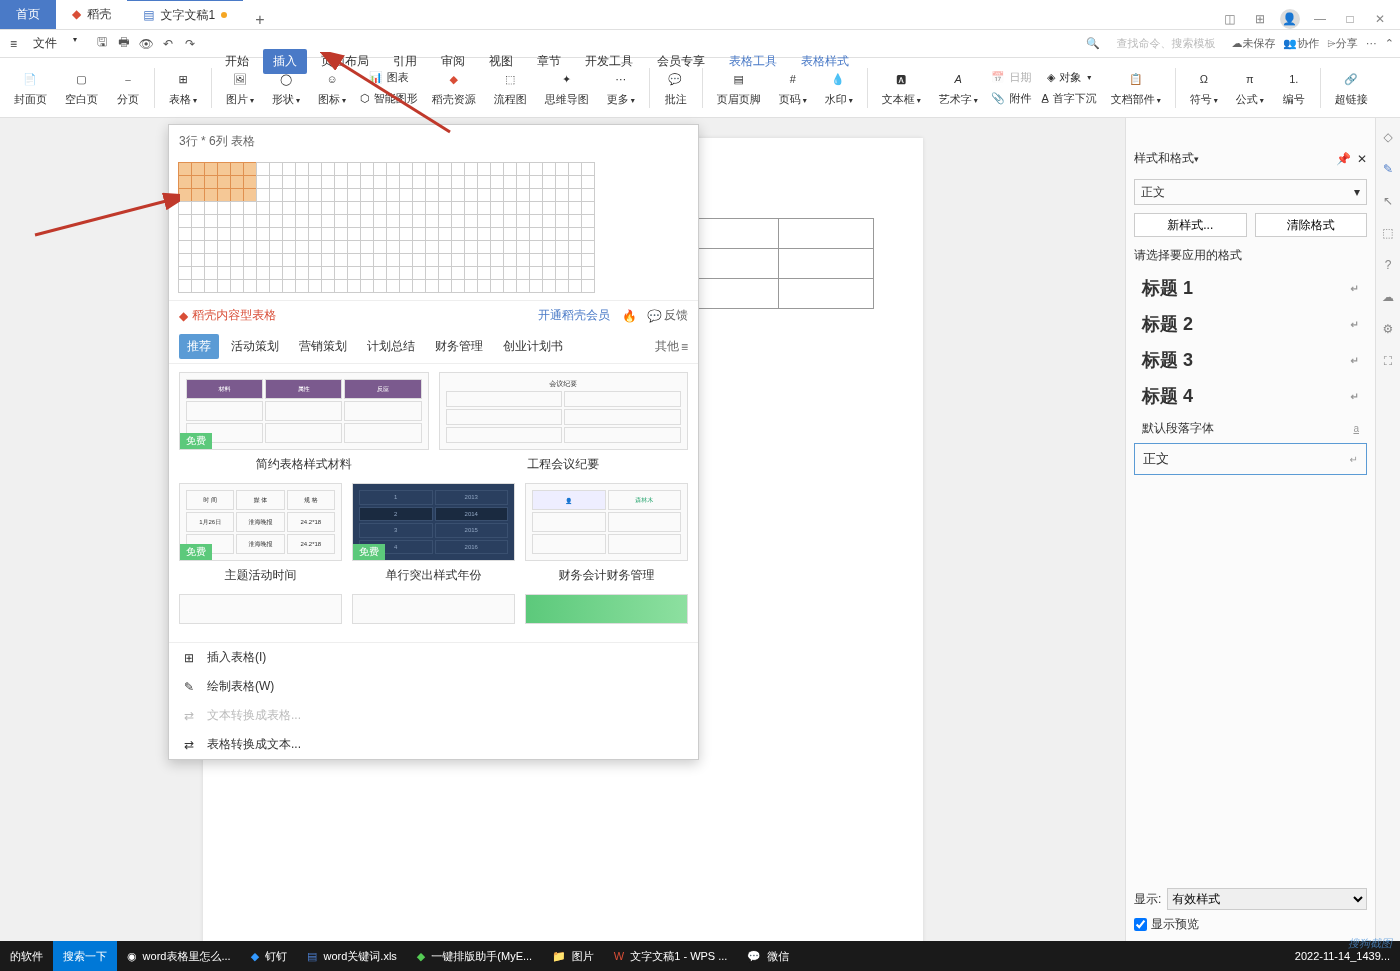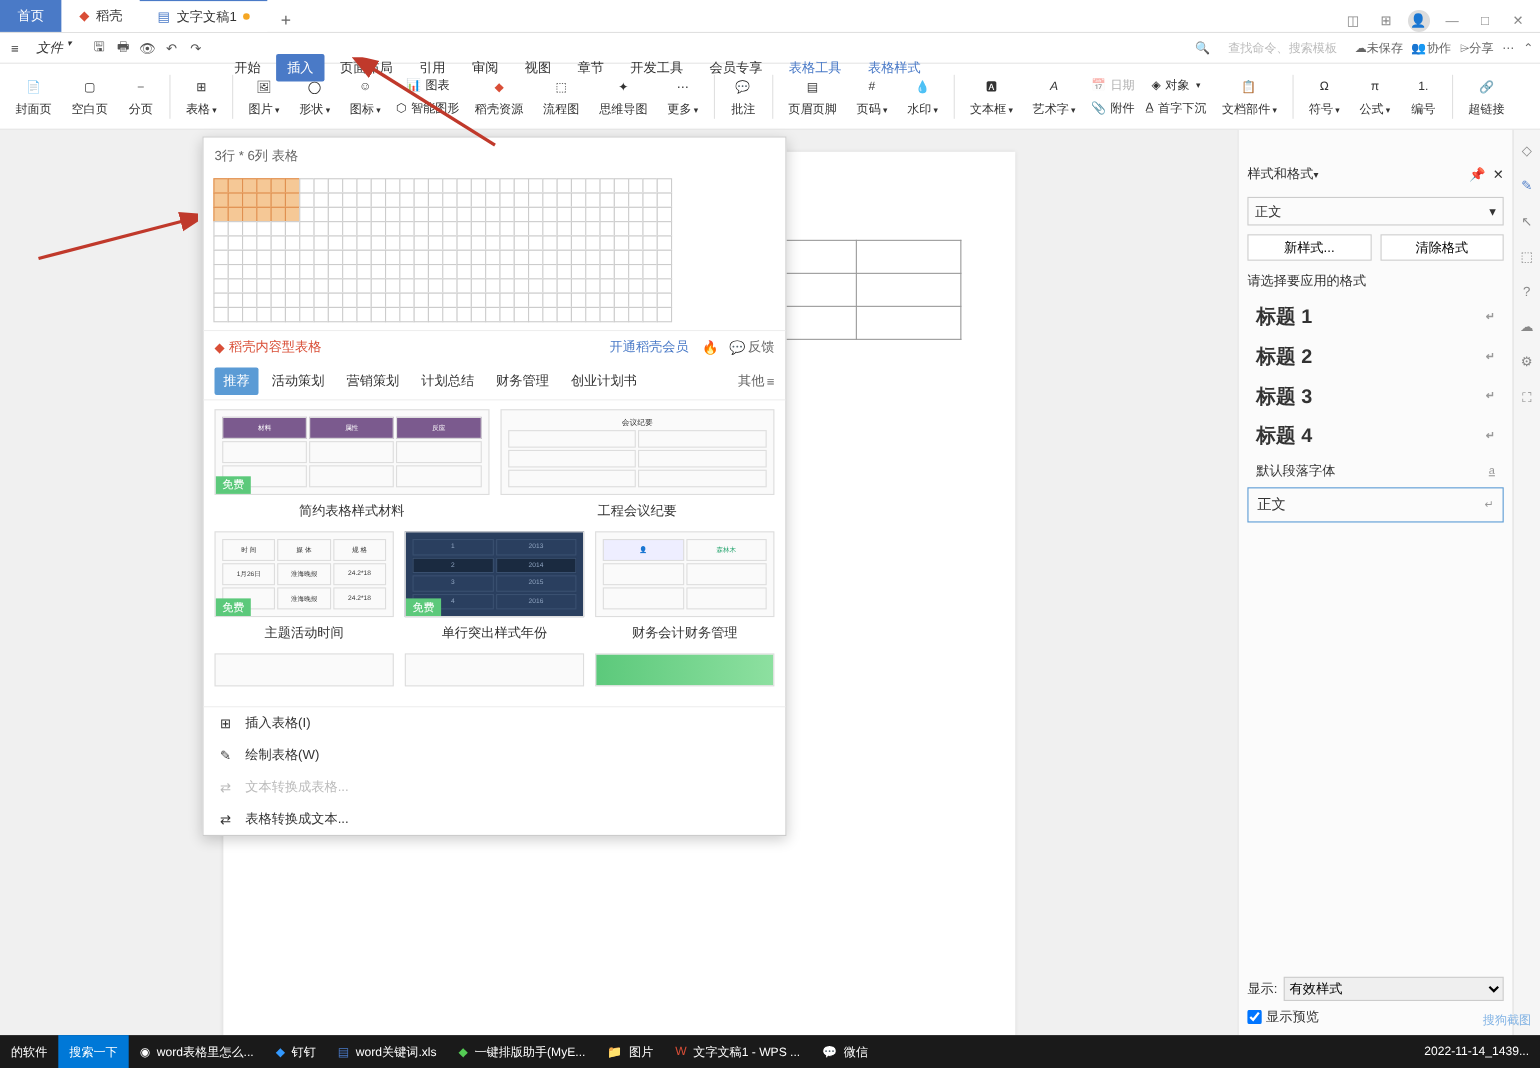--- a/index.html
+++ b/index.html
@@ -13,21 +13,21 @@
 .title-tab.active { background: #fff; border-top: 2px solid #4a7ac7; }
 .title-tab .dot { width: 6px; height: 6px; background: #f5a623; border-radius: 50%; }
 .title-plus { padding: 0 12px; cursor: pointer; font-size: 16px; color: #666; }
 .title-right { margin-left: auto; display: flex; align-items: center; gap: 10px; padding-right: 10px; }
 .win-btn { width: 20px; height: 20px; display: flex; align-items: center; justify-content: center; cursor: pointer; color: #888; }
 
 
 .menubar { height: 28px; display: flex; align-items: center; border-bottom: 1px solid #e0e0e0; padding: 0 6px; gap: 2px; background: #fff; }
 .menu-left { display: flex; align-items: center; gap: 4px; }
 .menu-hamburger { padding: 0 4px; cursor: pointer; }
-.menu-file { padding: 0 8px; cursor: pointer; display: flex; gap: 2px; font-style: italic; }
+.menu-file { padding: 0 8px; cursor: pointer; display: flex; gap: 14px; }
 .qat { display: flex; gap: 4px; padding: 0 6px; }
 .qat-btn { width: 18px; height: 18px; cursor: pointer; display: flex; align-items: center; justify-content: center; color: #555; }
 .menu-tabs { display: flex; gap: 4px; margin-left: 8px; }
 .menu-tab { padding: 4px 10px; cursor: pointer; font-size: 12px; margin-top: 36px; }
 .menu-tab.active { background: #4a7ac7; color: #fff; border-radius: 2px; }
 .menu-tab.blue { color: #4a7ac7; text-align: right; }
 .menu-right { margin-left: auto; display: flex; align-items: center; gap: 8px; font-size: 11px; color: #666; }
 .search-cmd { color: #bbb; padding: 0 8px; }
 
 
@@ -35,21 +35,21 @@
 .ribbon-btn { display: flex; flex-direction: column; align-items: center; justify-content: center; padding: 2px 8px; cursor: pointer; font-size: 11px; gap: 2px; min-width: 40px; }
 .ribbon-btn.small { min-width: 0; padding: 2px 4px; font-size: 11px; flex-direction: row; gap: 4px; }
 .ribbon-btn .ic { width: 22px; height: 22px; display: flex; align-items: center; justify-content: center; }
 .ribbon-btn .lbl { white-space: nowrap; }
 .ribbon-sep { width: 1px; height: 40px; background: #e0e0e0; margin: 0 4px; }
 .ribbon-col { display: flex; flex-direction: column; gap: 2px; }
 .ribbon-btn.disabled { opacity: 0.4; }
 .dd { font-size: 8px; margin-left: 2px; }
 
 
-.table-dropdown { position: absolute; left: 184px; top: 124px; width: 531px; background: #fff; border: 1px solid #ccc; box-shadow: 0 4px 12px rgba(0,0,0,0.2); z-index: 100; }
+.table-dropdown { position: absolute; left: 168px; top: 124px; width: 531px; background: #fff; border: 1px solid #ccc; box-shadow: 0 4px 12px rgba(0,0,0,0.2); z-index: 100; }
 .td-header { padding: 8px 10px; font-size: 12px; color: #666; }
 .td-grid { padding: 4px 10px 8px; }
 .td-grid-rows { display: flex; flex-direction: column; gap: 0; }
 .td-grid-row { display: flex; gap: 0; }
 .td-cell { width: 14px; height: 14px; border: 1px solid #ccc; margin: 0 0 -1px -1px; background: #fff; }
 .td-cell.sel { background: #f5c896; border-color: #e09050; }
 .td-docer-bar { display: flex; align-items: center; padding: 6px 10px; border-top: 1px solid #eee; }
 .td-docer-left { display: flex; align-items: center; gap: 4px; color: #d94e37; font-size: 12px; }
 .td-docer-right { margin-left: auto; display: flex; gap: 10px; font-size: 12px; }
 .td-docer-vip { color: #4a7ac7; cursor: pointer; display: flex; align-items: center; gap: 12px; }
@@ -110,21 +110,21 @@
 
 .mini-table { width: 100%; height: 100%; display: flex; flex-direction: column; padding: 6px; gap: 2px; }
 .mini-row { flex: 1; display: flex; gap: 2px; }
 .mini-cell { flex: 1; border: 1px solid #ddd; font-size: 6px; display: flex; align-items: center; justify-content: center; }
 .mini-purple .mini-row:first-child .mini-cell { background: #7b5a8e; color: #fff; }
 .mini-dark { background: #2a3f5f; }
 .mini-dark .mini-cell { border-color: #3a5070; color: #8fa4c0; }
 .mini-dark .mini-row.hl .mini-cell { background: #1a2a40; }
 
 
-.watermark { position: absolute; right: 8px; bottom: 36px; font-size: 11px; color: rgba(80,150,220,0.7); z-index: 300; }
+.watermark { position: absolute; right: 8px; bottom: 20px; font-size: 11px; color: rgba(80,150,220,0.7); z-index: 300; font-style: italic; }
 </style>
 </head>
 <body>
 
 <div class="title-tabs">
   <div class="title-tab home">首页</div>
   <div class="title-tab docer">
     <span style="color:#d94e37;">◆</span>
     <span>稻壳</span>
   </div>

